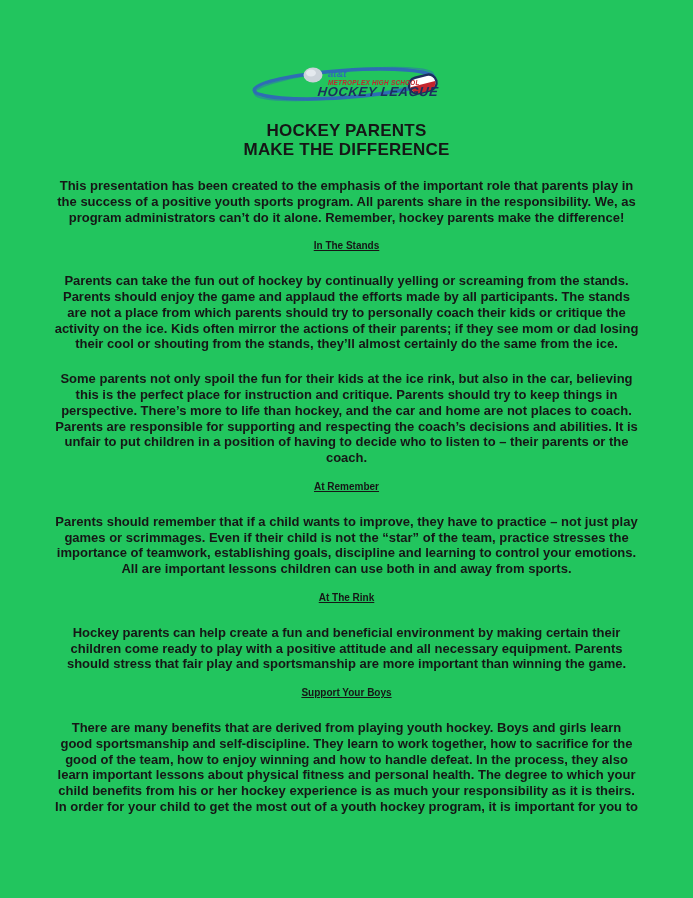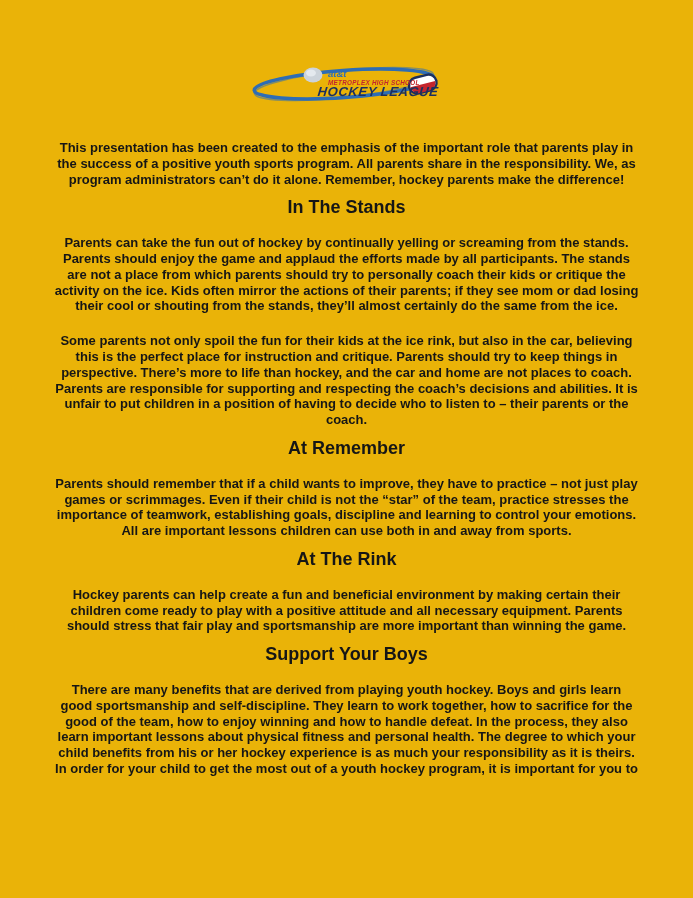--- a/index.html
+++ b/index.html
@@ -1,21 +1,21 @@
 <!DOCTYPE html>
 <html><head>
 <meta charset="utf-8">
 <style>
   html, body { margin: 0; padding: 0; background: #e8e8e8; }
   .page {
     position: relative;
     width: 693px;
     height: 898px;
     margin: 0 auto;
-    background: #eab308;
+    background: #22c55e;
     overflow: hidden;
     font-family: "Liberation Sans", "DejaVu Sans", sans-serif;
     color: #161616;
   }
   .logo {
     position: absolute;
     top: 61px;
     left: 251px;
     width: 192px;
     height: 48px;
@@ -36,23 +36,24 @@
     letter-spacing: 0.2px;
   }
   .para {
     font-size: 13px;
     line-height: 15.8px;
     margin: 19px 0 0 0;
     white-space: pre-line;
   }
   .para.intro { }
   .section-heading {
-    font-size: 18px;
+    font-size: 10px;
     line-height: 15.8px;
     margin: 13px 0 0 0;
+    text-decoration: underline;
     font-weight: 700;
   }
   .logo text { font-style: italic; font-weight: 700; font-family: "Liberation Sans", sans-serif; }
 </style>
 </head>
 <body>
 
 <div class="page">
 
   <svg class="logo" viewBox="0 0 192 48" aria-hidden="true">
@@ -70,20 +71,22 @@
       <path d="M159.2 23 h25.6 v0.2 a7.8 7.8 0 0 1 -7.8 7.8 h-10 a7.8 7.8 0 0 1 -7.8 -7.8 z" fill="#c4262e"></path>
     </g>
 
     <text x="77" y="16" font-size="9.5" fill="#2e6db4">at&amp;t</text>
     <text x="77" y="23.5" font-size="6.3" letter-spacing="0.3" fill="#c4262e">METROPLEX HIGH SCHOOL</text>
     <text x="70" y="35.5" font-size="13" letter-spacing="0.6" fill="#1b2f5e" transform="skewX(-6)">HOCKEY LEAGUE</text>
   </svg>
 
   <div class="doc">
 
+    <h1 class="doc-title">HOCKEY PARENTS
+MAKE THE DIFFERENCE</h1>
 
     <p class="para intro">This presentation has been created to the emphasis of the important role that parents play in
 the success of a positive youth sports program. All parents share in the responsibility. We, as
 program administrators can’t do it alone. Remember, hockey parents make the difference!</p>
 
     <h2 class="section-heading">In The Stands</h2>
     <p class="para">Parents can take the fun out of hockey by continually yelling or screaming from the stands.
 Parents should enjoy the game and applaud the efforts made by all participants. The stands
 are not a place from which parents should try to personally coach their kids or critique the
 activity on the ice. Kids often mirror the actions of their parents; if they see mom or dad losing

